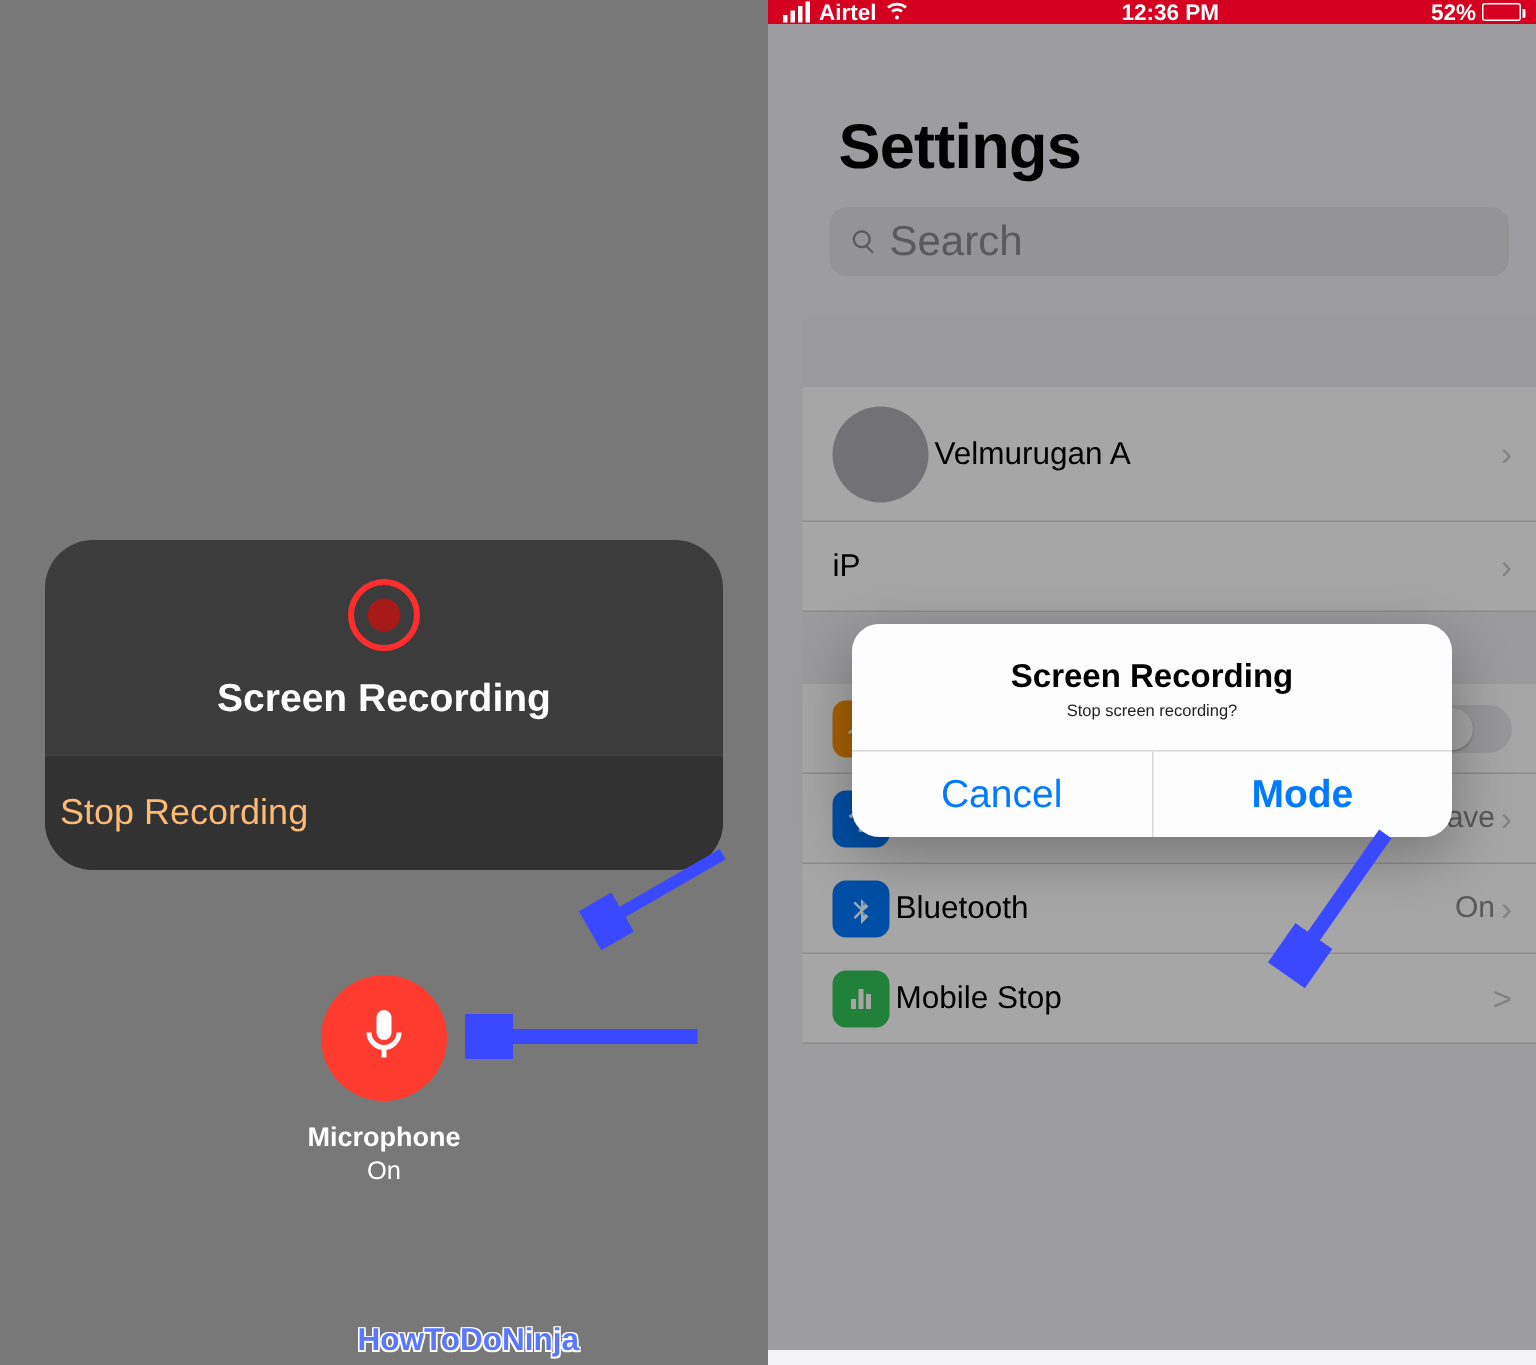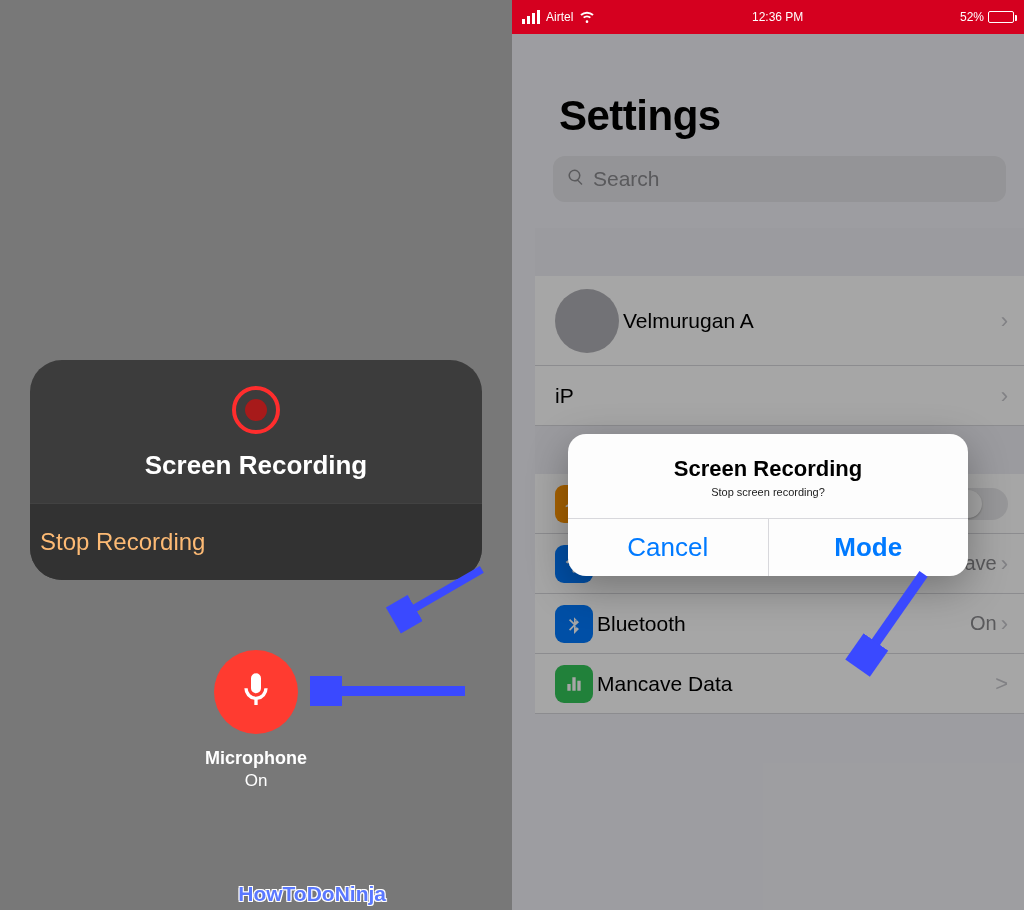--- a/index.html
+++ b/index.html
@@ -82,27 +82,27 @@
     text-shadow:
       -1px -1px 0 #fff, 1px -1px 0 #fff,
       -1px  1px 0 #fff, 1px  1px 0 #fff;
     z-index: 50;
     white-space: nowrap;
   }
 
   
   .right { background: #f2f2f7; }
   .status-bar {
-    height: 34px;
+    height: 16px;
     background: #d5001f;
     color: #fff;
     display:flex;
     align-items:center;
-    font-size: 12px;
-    font-weight:400;
+    font-size: 15px;
+    font-weight:700;
     padding: 0 10px;
   }
   .status-bar .sb-left { display:flex; align-items:center; gap:6px; }
   .status-bar .sb-center { flex:1; text-align:center; }
   .status-bar .sb-right { display:flex; align-items:center; gap:4px; }
   .sig-bars { display:flex; align-items:flex-end; gap:2px; }
   .sig-bars span { width:3px; background:#fff; display:inline-block; }
   .sig-bars span:nth-child(1){height:5px}
   .sig-bars span:nth-child(2){height:8px}
   .sig-bars span:nth-child(3){height:11px}
@@ -127,21 +127,21 @@
   }
   .search-pill {
     margin: 6px 18px 26px;
     background: #e3e3e8;
     border-radius: 12px;
     height: 46px;
     display:flex;
     align-items:center;
     padding: 0 14px;
     color: #8a8a8e;
-    font-size: 21px;
+    font-size: 28px;
     gap: 8px;
   }
   .search-pill svg { width:18px; height:18px; fill:#8a8a8e;}
 
   .group-gap { height: 48px; background: #efeff4; }
 
   .cell {
     display:flex;
     align-items:center;
     min-height: 60px;
@@ -330,21 +330,21 @@
       <span class="label">Bluetooth</span>
       <span class="detail">On</span>
       <span class="chev">›</span>
     </div>
     <div class="cell">
       <span class="icon-box ic-green">
           <svg viewBox="0 0 24 24">
             <path d="M4 20h4v-8H4v8zm6 0h4V4h-4v16zm6 0h4v-12h-4v12z"></path>
           </svg>
         </span>
-      <span class="label">Mancave Data</span>
+      <span class="label">Mobile Stop</span>
       <span class="chev">&gt;</span>
     </div>
 
     <div class="dim-overlay"></div>
 
     <div class="alert">
       <div class="alert-body">
         <div class="alert-title">Screen Recording</div>
         <div class="alert-msg">Stop screen recording?</div>
       </div>

